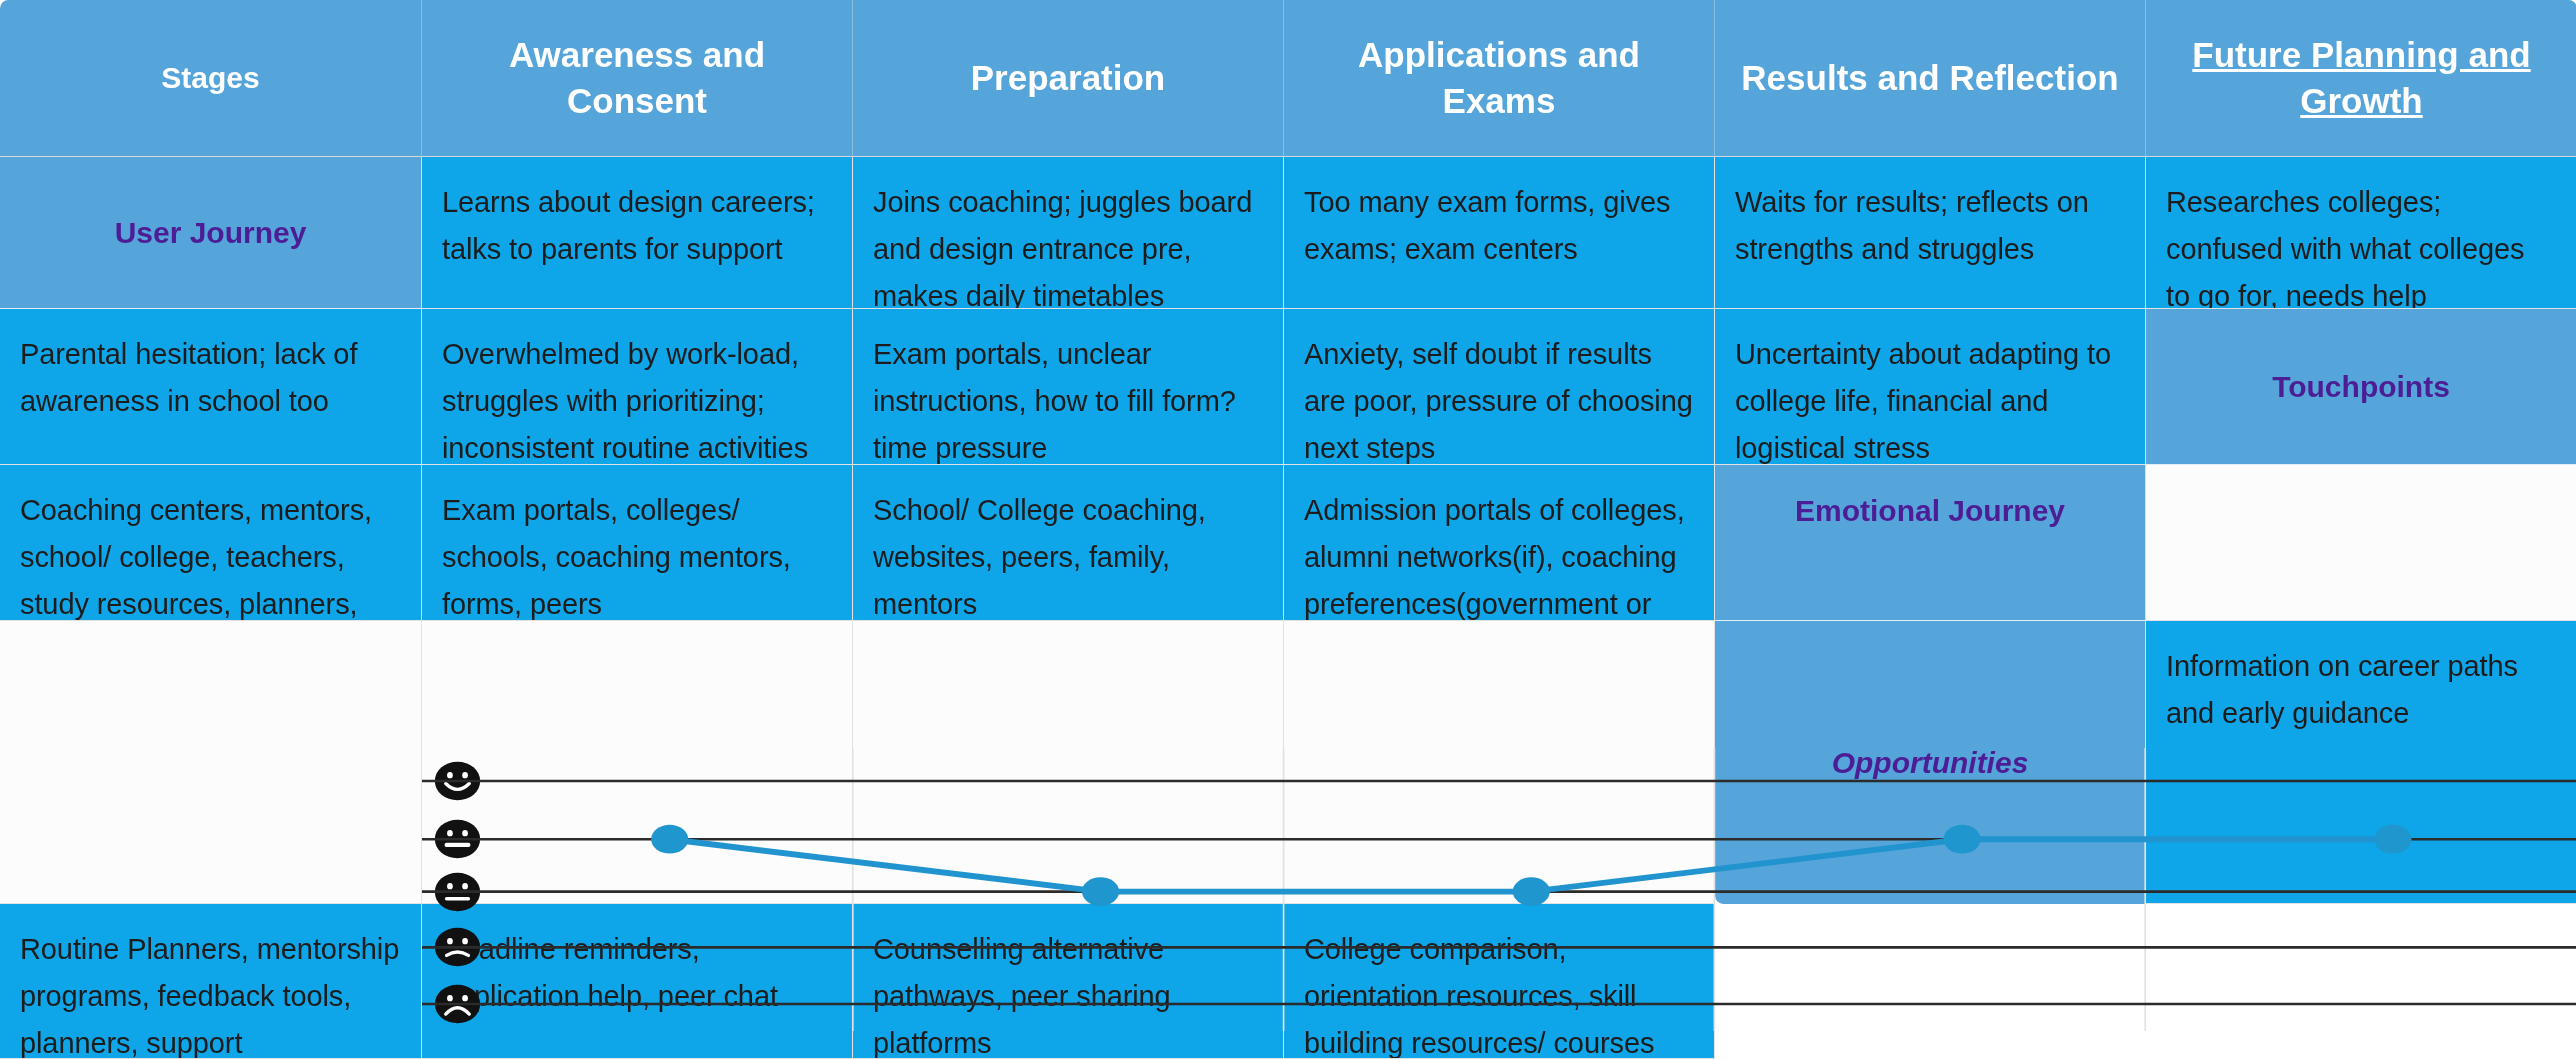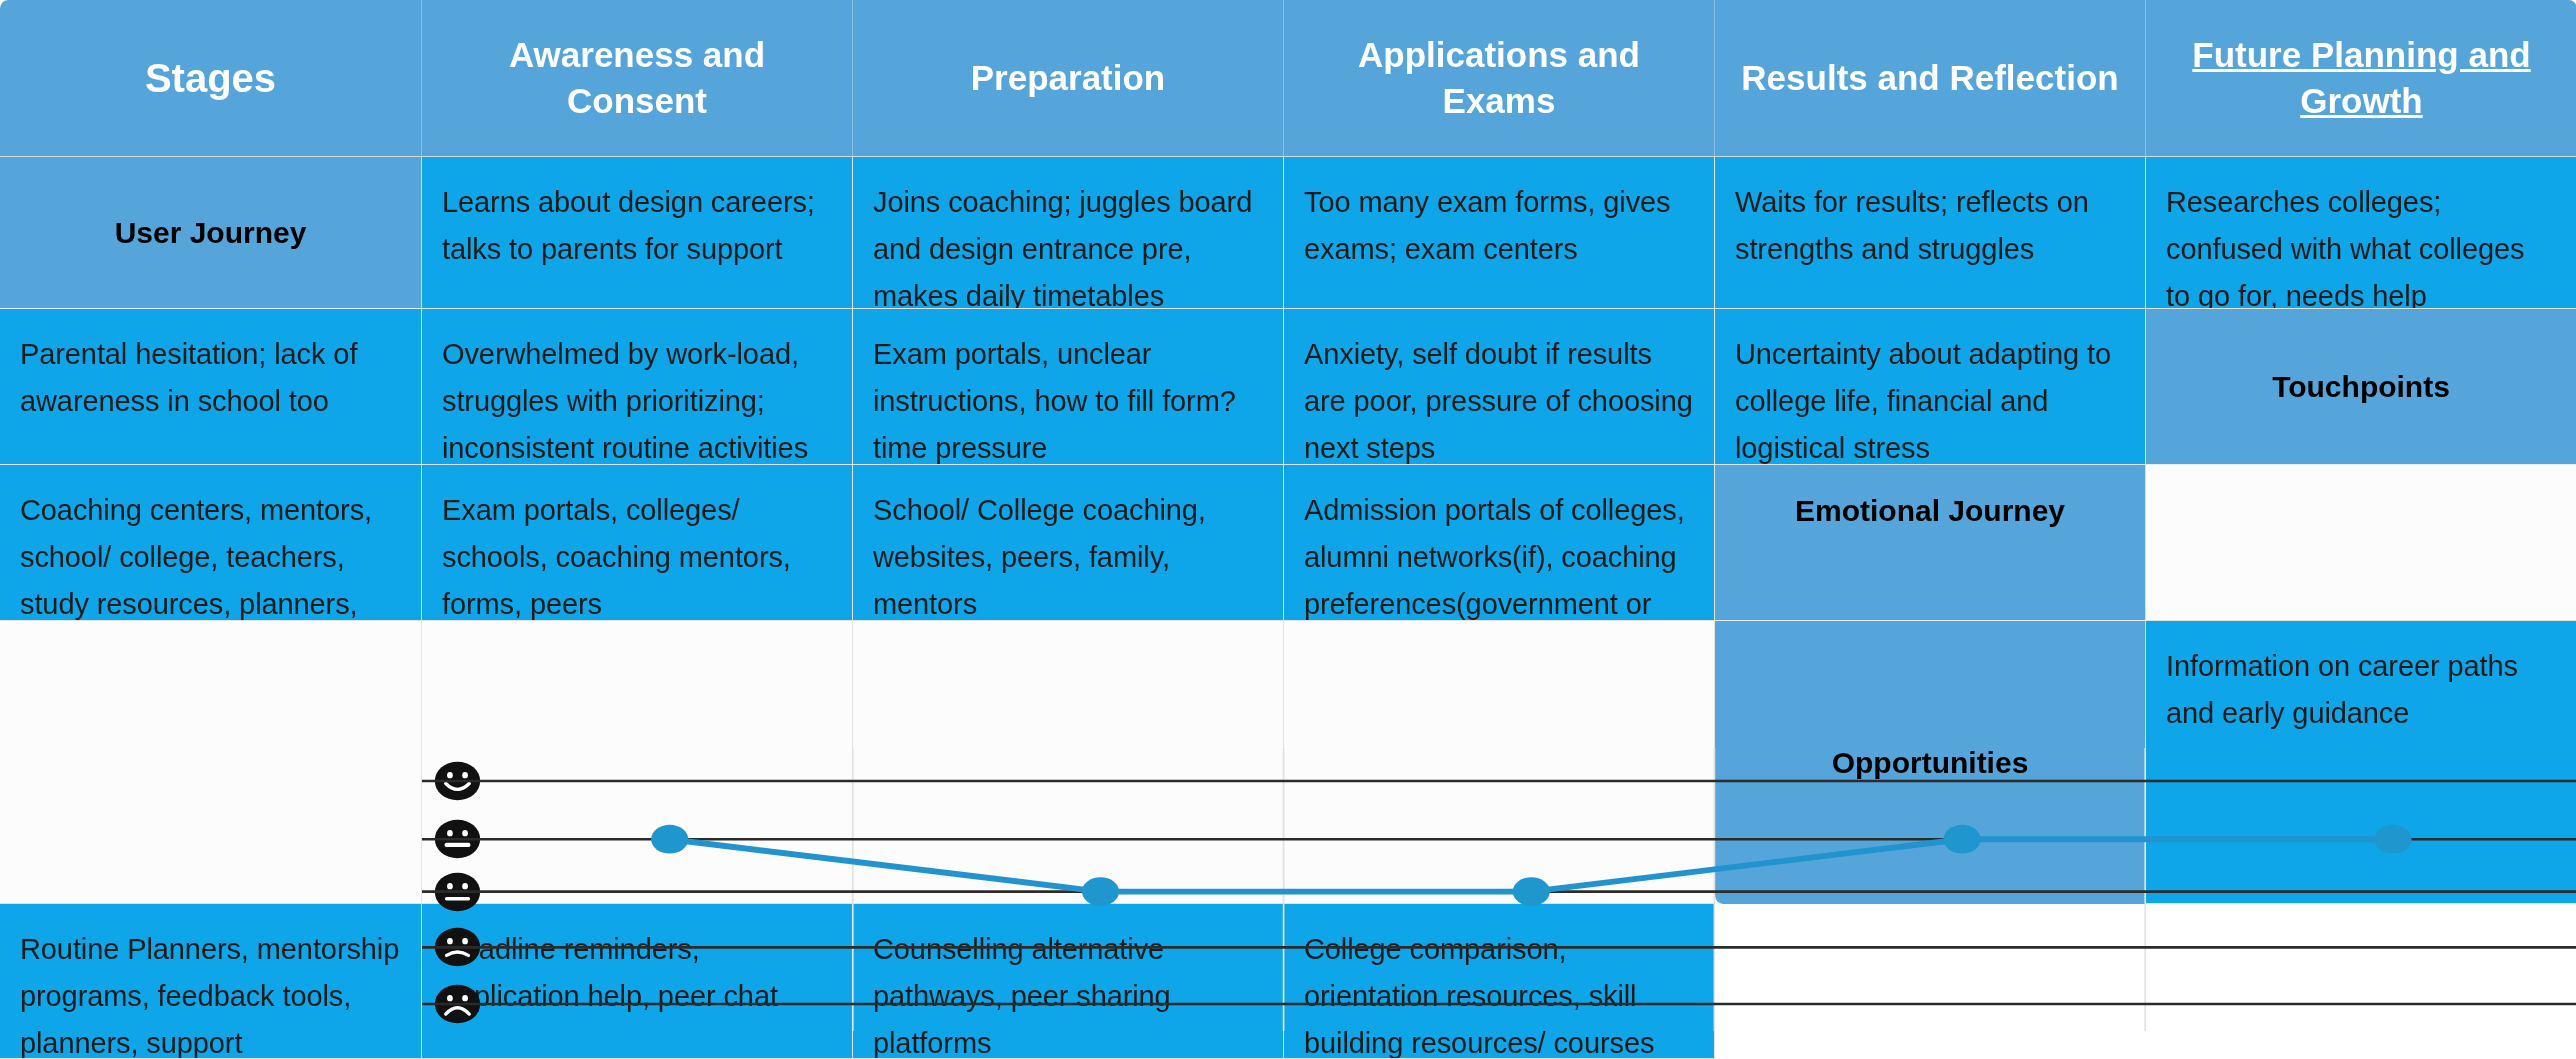--- a/index.html
+++ b/index.html
@@ -53,48 +53,49 @@
     text-align:center;
     font-weight:700;
     font-size:35px;
     line-height:1.32;
     padding:0 22px;
     border-right:1.7px solid #86bfe4;
     border-bottom:1.7px solid #d8d8d8;
     box-sizing:border-box;
   }
   .hdr.corner{
-    font-size:40px;
+    font-size:30px;
     border-right:1.7px solid #86bfe4;
   }
   .hdr.last{border-right:none;border-top-right-radius:8.4px;text-decoration:underline;}
   .hdr.corner{border-top-left-radius:8.4px;}
 
   
   .rowlabel{
     background:#55a5da;
-    color:#000000;
+    color:#4c1d95;
     font-weight:700;
     font-size:30px;
     display:flex;
     align-items:center;
     justify-content:center;
     text-align:center;
     border-right:1.7px solid #cfe2f1;
     border-bottom:1.7px solid #e6eef5;
     box-sizing:border-box;
     padding:0 15px;
   }
   .rowlabel.topalign{
     align-items:flex-start;
     padding-top:29px;
   }
   .rowlabel.lastrow{
     border-bottom:none;
     border-bottom-left-radius:8.4px;
+    font-style:italic;
   }
 
   
   .emo-cell{
     position:relative;
     background:#fcfcfc;
     border-right:1.7px solid #e2e2e2;
     border-bottom:1.7px solid #e2e2e2;
     box-sizing:border-box;
   }

